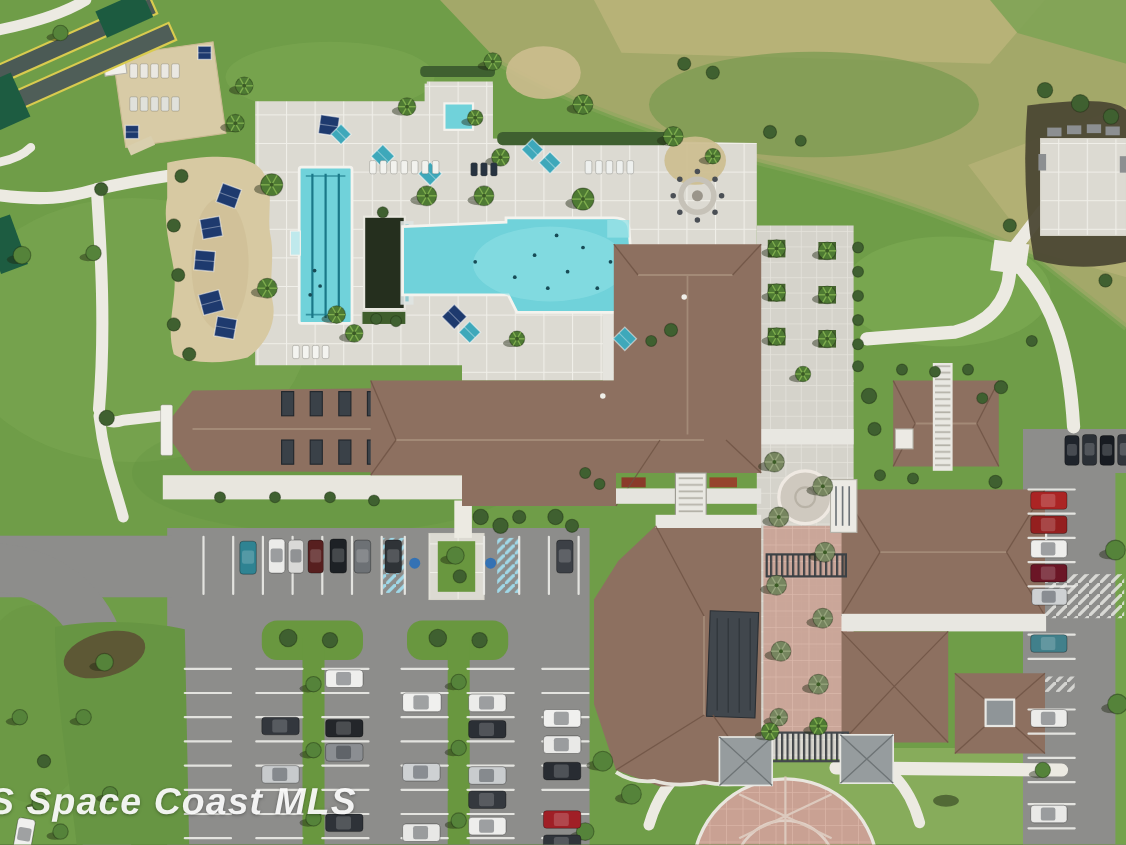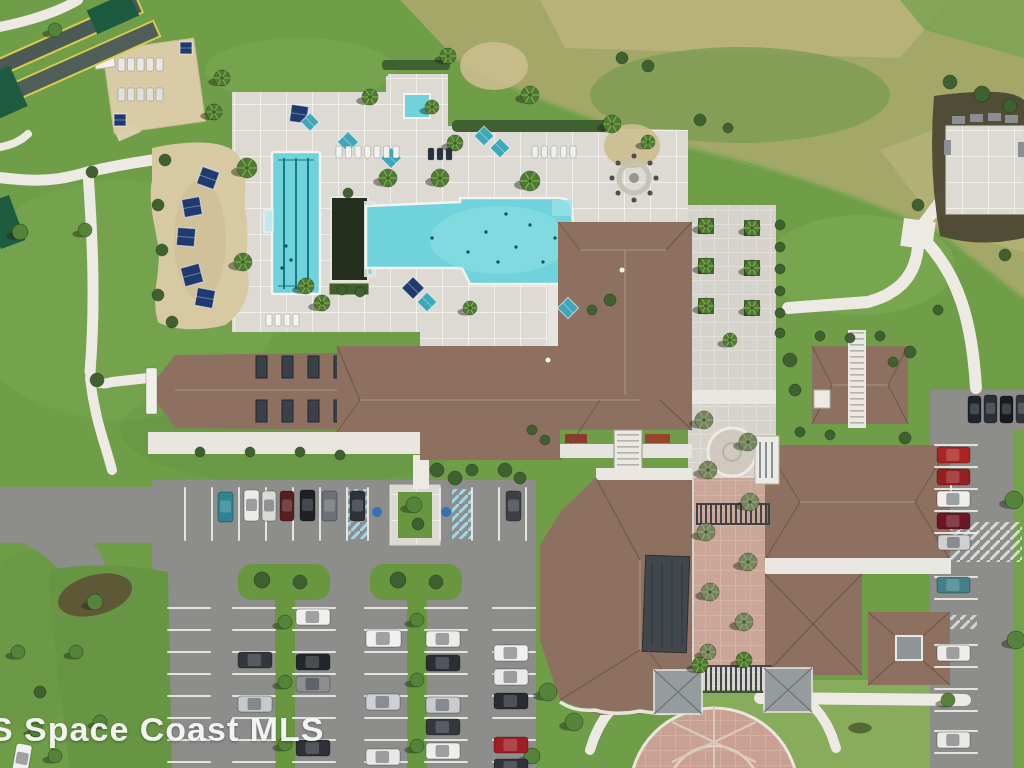--- a/index.html
+++ b/index.html
@@ -1,17 +1,17 @@
 <!DOCTYPE html>
 <html style="--c-grass: #6f9d48; --c-grass-light: #84ae58; --c-grass-dark: #5c8b3a; --c-field: #a3a869; --c-field-tan: #bfb77e; --c-field-green: #7d9b53; --c-deck: #dcdad2; --c-path: #eceae2; --c-asphalt: #8d8d8b; --c-roof-brown: #8d7060; --c-roof-ridge: #a58d7a; --c-roof-gray: #949a9c; --c-pool-water: #70d2da; --c-pool-deep: #4cc0cf; --c-pond: #252f1e; --c-sand: #d7c9a2; --c-hedge: #3f6030; --c-palm: #4e7a33; --c-navy-cabana: #1e3a6e; --c-teal-umbrella: #3ea8ba; --c-red-paver: #c9a193; --c-stall-line: #ebebe7; --c-solar: #41474d;"><head>
 <meta charset="utf-8">
 <style>
   html,body{margin:0;padding:0;background:#222;}
   .scene{position:relative;width:1024px;height:768px;overflow:hidden;
-         font-family:"Liberation Sans",sans-serif;background:var(--c-grass,#6f9d48);}
+         font-family:"Liberation Sans",sans-serif;background:var(--c-grass,#6f9d48);font-style:italic;}
   .scene svg{display:block;}
   .c-grass{fill:var(--c-grass)} .c-field{fill:var(--c-field)}
   .c-asphalt{fill:var(--c-asphalt)} .c-roof{fill:var(--c-roof-brown)}
   .c-sand{fill:var(--c-sand)} .c-hedge{fill:var(--c-hedge)}
   .c-pond{fill:var(--c-pond)} .c-water{fill:var(--c-pool-water)}
   .walk{stroke:var(--c-path);fill:none;stroke-linecap:round;stroke-linejoin:round;}
   .ridge{stroke:var(--c-roof-ridge);stroke-width:1.6;fill:none;opacity:.9}
   .hip{stroke:#6e5243;stroke-width:1.2;fill:none;opacity:.8}
   .watermark{position:absolute;left:-10px;top:710px;
     font-size:34px;font-weight:700;letter-spacing:1px;

